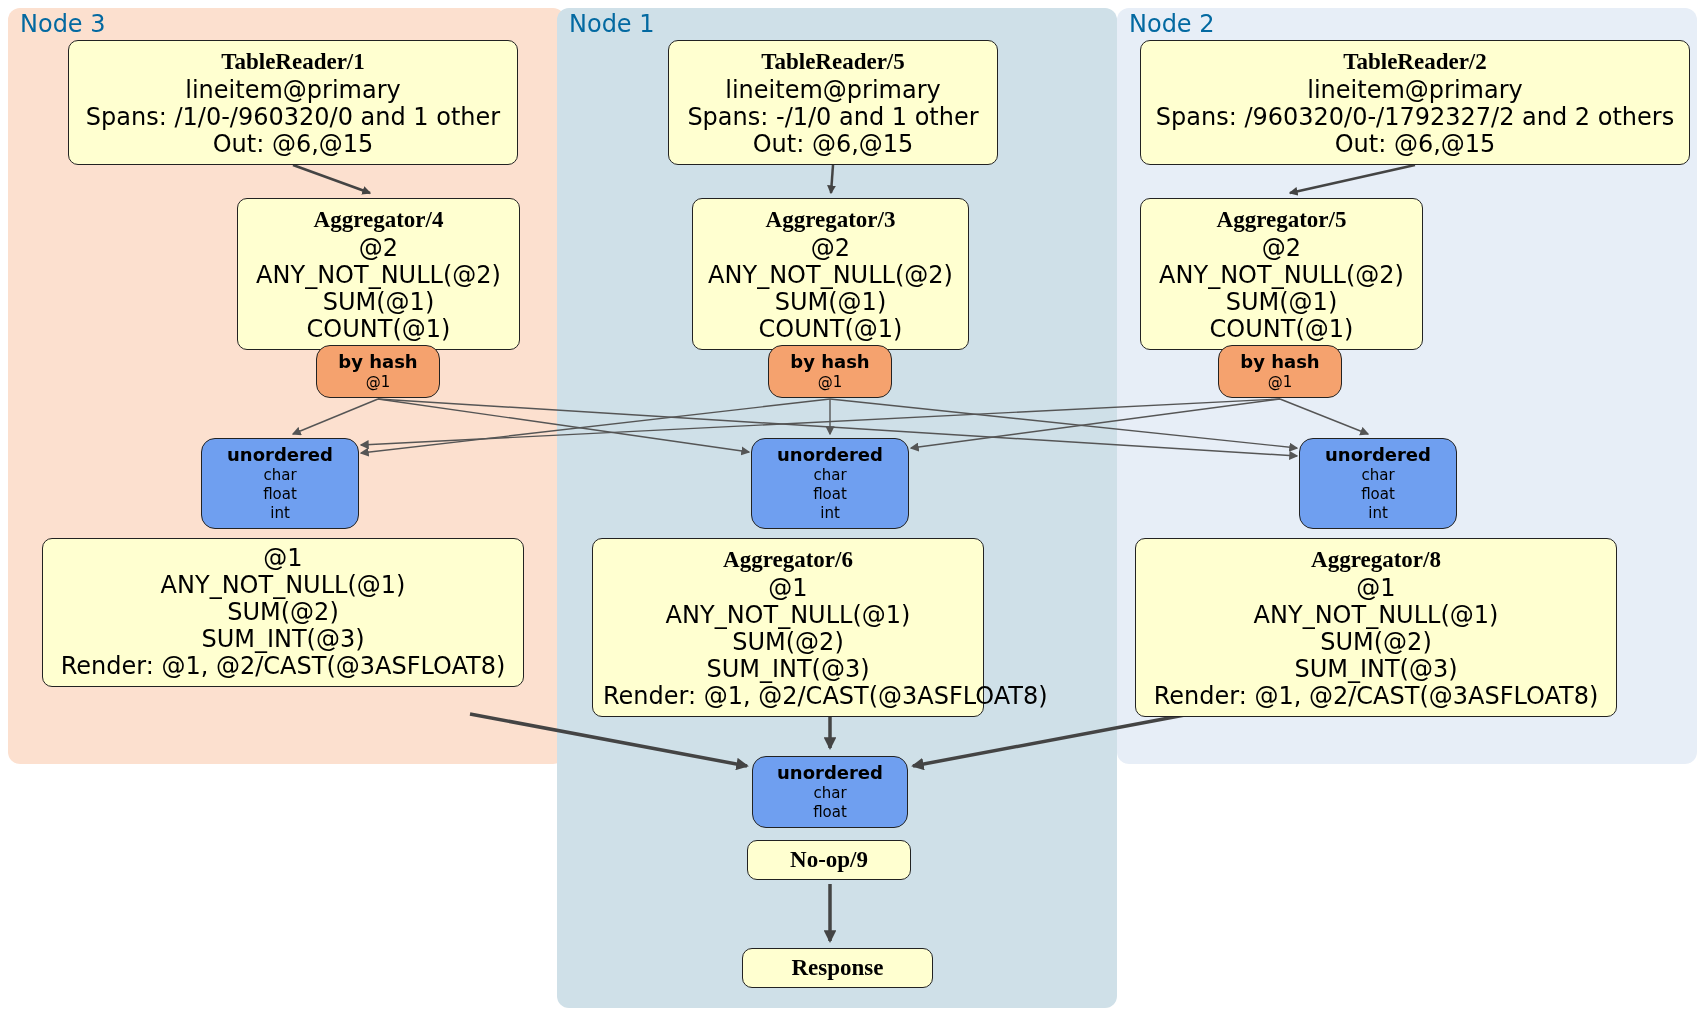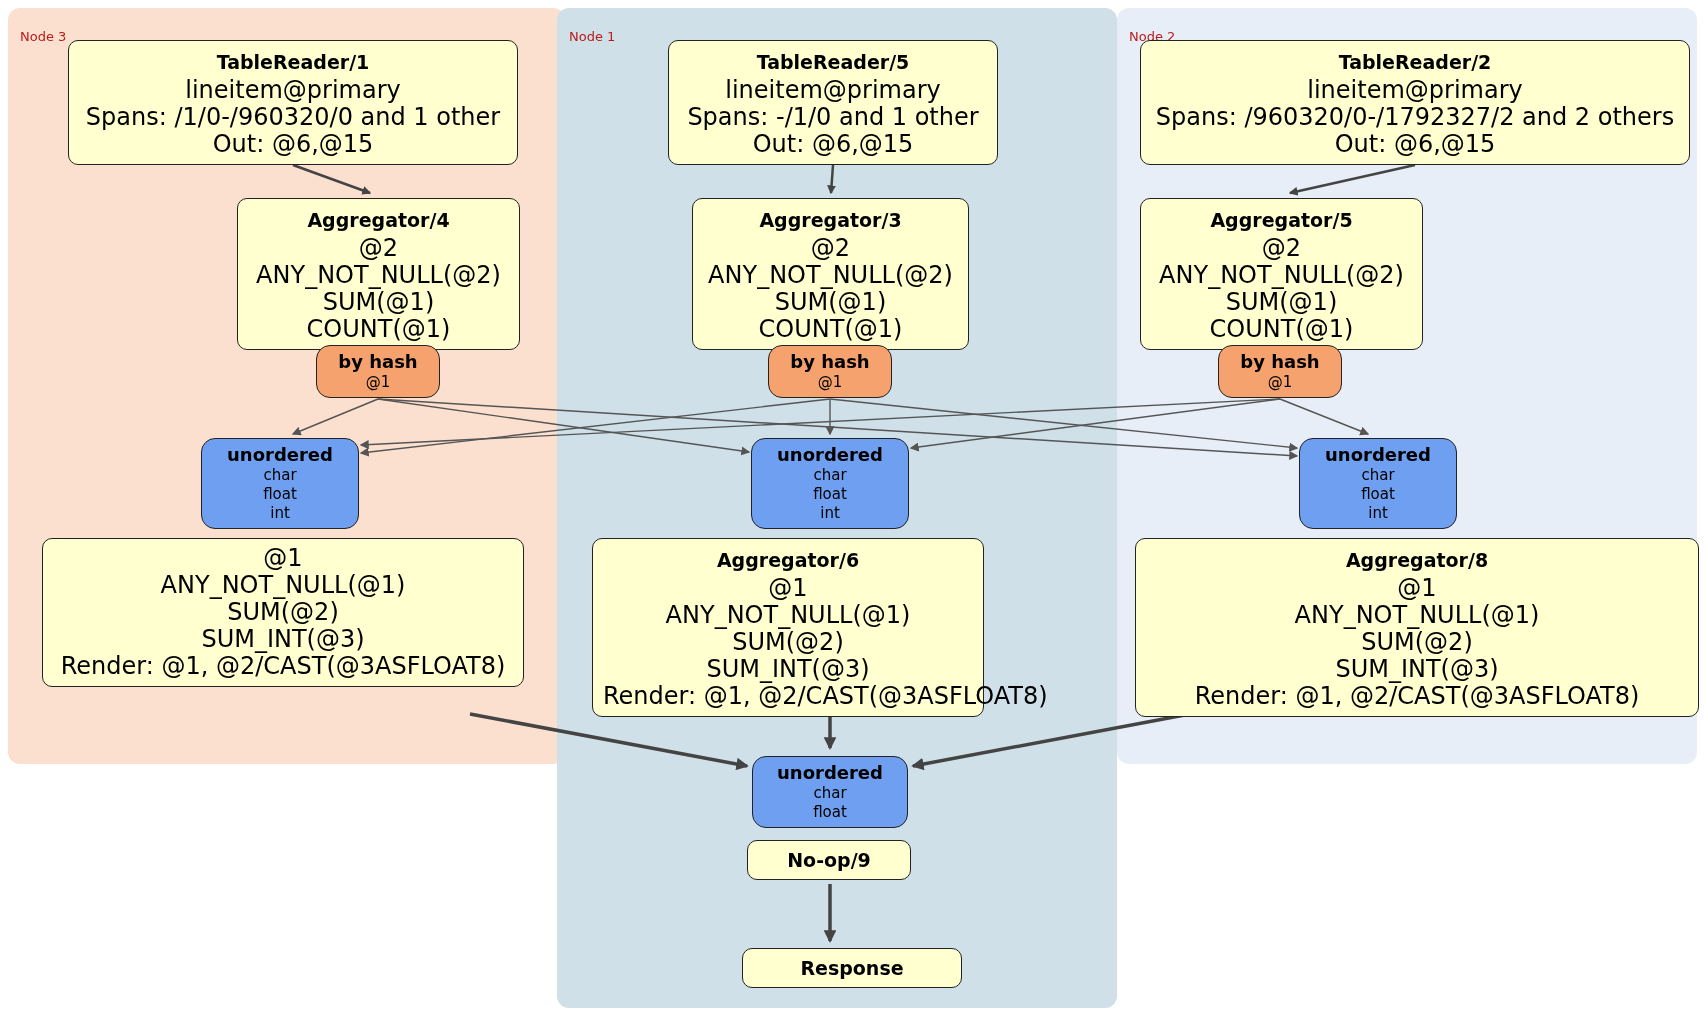--- a/index.html
+++ b/index.html
@@ -4,27 +4,27 @@
 <style>
   * { margin:0; padding:0; box-sizing:border-box; }
   html,body { background:#ffffff; }
   body { font-family:"DejaVu Sans","Liberation Sans",sans-serif; color:#000; }
   .canvas { position:relative; width:1706px; height:1016px; background:#fff; overflow:hidden; }
 
   .region { position:absolute; border-radius:12px; }
   .region-n3 { left:8px;   top:8px; width:557px; height:756px; background:var(--node3_bg,#fce0cf); }
   .region-n1 { left:557px; top:8px; width:560px; height:1000px; background:var(--node1_bg,#cfe0e8); }
   .region-n2 { left:1117px;top:8px; width:580px; height:756px; background:var(--node2_bg,#e7eef7); }
-  .region-label { position:absolute; top:17px; left:12px; font-size:13px; line-height:24px; color:#b91c1c; }
+  .region-label { position:absolute; top:4px; left:12px; font-size:24px; line-height:24px; color:#0369a1; }
 
   .edges { position:absolute; left:0; top:0; width:1706px; height:1016px; pointer-events:none; }
 
   .box { position:absolute; background:var(--box_bg,#ffffd0); border:1.5px solid #222;
          border-radius:10px; padding:6px 10px; text-align:center; }
-  .box-title { font-weight:bold; font-size:19px; line-height:30px; white-space:nowrap; }
+  .box-title { font-weight:bold; font-size:23px; line-height:30px; white-space:nowrap;font-family:Liberation Serif, serif; }
   .box-line  { font-size:24px; line-height:27px; white-space:nowrap;text-align:center; }
 
   .pill { position:absolute; border:1.5px solid #222; border-radius:14px; text-align:center; padding:5px 8px; }
   .pill-orange { background:var(--router_bg,#f5a26e); }
   .pill-blue   { background:var(--sync_bg,#6f9ff0); }
   .pill-title { font-weight:bold; font-size:18px; line-height:22px; white-space:nowrap; }
   .pill-line  { font-size:15px; line-height:19px; white-space:nowrap; }
 </style>
 </head>
 <body>
@@ -148,21 +148,21 @@
   <div class="pill pill-blue" style="left:752px; top:756px; width:156px;">
     <div class="pill-title">unordered</div>
     <div class="pill-line">char</div>
     <div class="pill-line">float</div>
   </div>
 
   <div class="box" style="left:747px; top:840px; width:164px; padding:4px 10px;">
     <div class="box-title">No-op/9</div>
   </div>
 
-  <div class="box" style="left:742px; top:948px; width:220px; padding:4px 24px;">
+  <div class="box" style="left:742px; top:948px; width:191px; padding:4px 24px;">
     <div class="box-title">Response</div>
   </div>
 
   <div class="box" style="left:1140px; top:40px; width:550px;">
     <div class="box-title">TableReader/2</div>
     <div class="box-line">lineitem@primary</div>
     <div class="box-line">Spans: /960320/0-/1792327/2 and 2 others</div>
     <div class="box-line">Out: @6,@15</div>
   </div>
 
@@ -179,21 +179,21 @@
     <div class="pill-line">@1</div>
   </div>
 
   <div class="pill pill-blue" style="left:1299px; top:438px; width:158px;">
     <div class="pill-title">unordered</div>
     <div class="pill-line">char</div>
     <div class="pill-line">float</div>
     <div class="pill-line">int</div>
   </div>
 
-  <div class="box" style="left:1135px; top:538px; width:564px;">
+  <div class="box" style="left:1135px; top:538px; width:482px;">
     <div class="box-title">Aggregator/8</div>
     <div class="box-line">@1</div>
     <div class="box-line">ANY_NOT_NULL(@1)</div>
     <div class="box-line">SUM(@2)</div>
     <div class="box-line">SUM_INT(@3)</div>
     <div class="box-line">Render: @1, @2/CAST(@3ASFLOAT8)</div>
   </div>
 
 </div>
 

